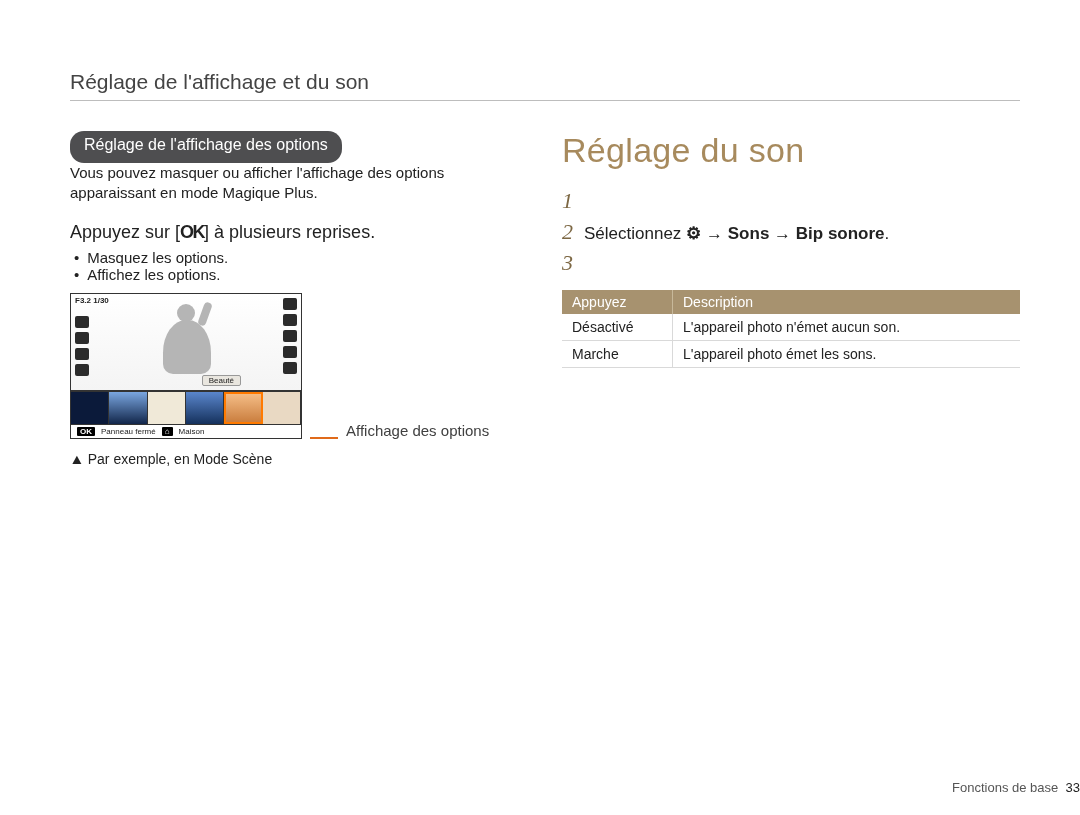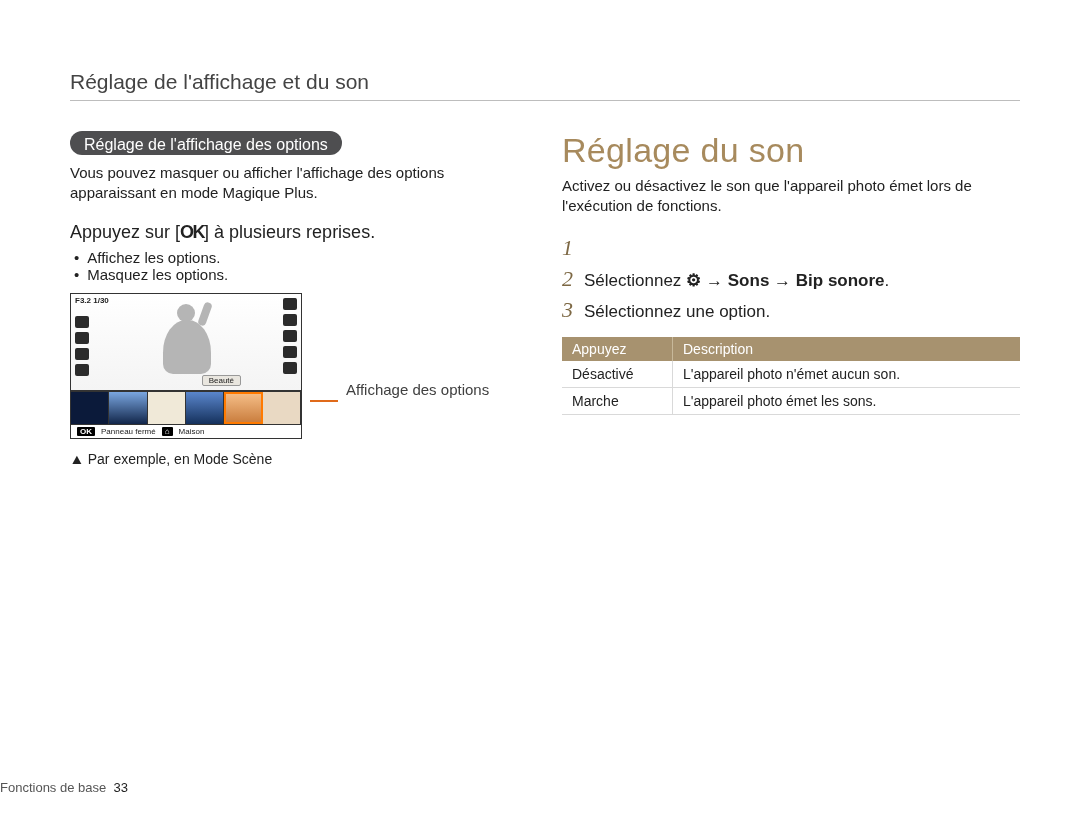--- a/index.html
+++ b/index.html
@@ -1,43 +1,43 @@
 <!DOCTYPE html>
 <html><head>
 <meta charset="utf-8">
 <style>
   html,body{margin:0;padding:0;background:#fff;font-family:Helvetica,Arial,sans-serif;color:#222;font-weight:300}
   .page{width:1080px;height:815px;position:relative;box-sizing:border-box;padding:70px 60px 0 70px}
   .page-title{font-size:21px;font-weight:300;color:#444;margin:0 0 6px 0}
   .rule{border:0;border-top:1px solid #bdbdbd;margin:0 0 30px 0}
   .cols{display:flex;gap:34px}
   .col{flex:1;min-width:0}
-  .pill{display:inline-block;background:#4e4e50;color:#fff;font-size:16px;font-weight:400;padding:5px 14px 1px;border-radius:14px;margin-bottom:8px}
+  .pill{display:inline-block;background:#4e4e50;color:#fff;font-size:16px;font-weight:400;padding:5px 14px 9px;border-radius:14px;}
   .body{font-size:15px;line-height:1.35;font-weight:300;color:#222}
   .lead{font-size:18px;margin:18px 0 6px 0}
   .bullets{margin:2px 0 10px 4px;padding:0;list-style:none;font-size:15px}
   .bullets li::before{content:"•";margin-right:8px}
   .h2{font-size:34px;color:#a78a5d;font-weight:300;margin:0 0 6px 0;letter-spacing:.3px}
   .steps{list-style:none;padding:0;margin:18px 0 14px 0}
   .steps li{display:flex;align-items:baseline;margin:5px 0;font-size:17px}
   .sn{font-family:Georgia,'Times New Roman',serif;font-style:italic;font-size:22px;color:#7d6844;width:22px;flex:none}
   .steps .txt{flex:1}
   .steps .txt b{font-weight:600}
   .ok{display:inline-block;font-weight:800;letter-spacing:-1.5px;font-family:Arial,sans-serif}
   .menu{display:inline-block;font-weight:900;letter-spacing:0.5px;font-family:Arial,sans-serif}
   .gear{display:inline-block;font-weight:700}
   table.opts{width:100%;border-collapse:collapse;font-size:14px}
   table.opts th{background:#a7926f;color:#fff;text-align:left;font-weight:400;padding:4px 10px}
   table.opts td{border-bottom:1px solid #d9d9d9;padding:5px 10px}
   table.opts th:first-child,table.opts td:first-child{border-right:1px solid #d9d9d9;width:90px}
   table.opts th:first-child{border-right:1px solid #c7b89a}
-  .footer{position:absolute;bottom:20px;width:100%;left:0;text-align:left;font-size:13px;color:#555}
+  .footer{position:absolute;bottom:20px;width:100%;left:0;text-align:right;font-size:13px;color:#555}
   .footer .pg{color:#222}
   
-  .shot-wrap{display:flex;align-items:center;gap:8px;margin-top:6px}
+  .shot-wrap{display:flex;align-items:flex-end;gap:8px;margin-top:6px}
   .shot{width:230px;border:1px solid #333;background:#fafafa;font-size:9px;color:#222}
   .shot-top{height:96px;position:relative;border-bottom:1px solid #333;background:linear-gradient(#fff,#f4f4f4)}
   .sil{position:absolute;left:70px;top:8px;width:80px;height:80px}
   .sil .head{width:18px;height:18px;border-radius:50%;background:#b5b5b5;position:absolute;left:36px;top:2px}
   .sil .body{width:48px;height:54px;background:#b5b5b5;position:absolute;left:22px;top:18px;border-radius:48% 48% 10px 10px / 60% 60% 10px 10px}
   .sil .arm{width:8px;height:24px;background:#b5b5b5;position:absolute;left:60px;top:0;border-radius:4px;transform:rotate(20deg)}
   .ticons-left{position:absolute;left:4px;top:22px;display:flex;flex-direction:column;gap:4px}
   .ticons-right{position:absolute;right:4px;top:4px;display:flex;flex-direction:column;gap:4px;align-items:flex-end}
   .ico{width:14px;height:12px;background:#2b2b2b;border-radius:2px}
   .lbl-beaute{position:absolute;right:60px;bottom:4px;background:#e9e6df;border:1px solid #999;border-radius:2px;padding:0 6px;font-size:8px}
@@ -67,22 +67,22 @@
   <div class="cols">
 
     <div class="col">
       <div class="pill">Réglage de l'affichage des options</div>
       <div class="body">Vous pouvez masquer ou afficher l'affichage des options apparaissant en mode Magique Plus.</div>
 
       <div class="lead">
         <span>Appuyez sur [</span><span class="ok">OK</span><span>] à plusieurs reprises.</span>
       </div>
       <ul class="bullets">
+        <li>Masquez les options.</li>
         <li>Affichez les options.</li>
-        <li>Masquez les options.</li>
       </ul>
 
       <div class="shot-wrap">
         <div class="shot">
           <div class="shot-top">
             <div class="topbar">
               <span>F3.2 1/30</span>
               <span>1</span>
             </div>
             <div class="ticons-left">
@@ -125,35 +125,33 @@
       </div>
 
       <div class="caption">
         <span class="tri">▲</span>
         <span>Par exemple, en Mode Scène</span>
       </div>
     </div>
 
     <div class="col">
       <div class="h2">Réglage du son</div>
-      <div class="body">Activez ou désactivez le son que l'appareil photo émet lors de l'exécution de fonctions.</div>
 
       <ol class="steps">
         <li>
           <span class="sn">1</span>
         </li>
         <li>
           <span class="sn">2</span>
           <span class="txt">
             <span>Sélectionnez </span><span class="gear">⚙</span><b> → Sons → Bip sonore</b><span>.</span>
           </span>
         </li>
         <li>
           <span class="sn">3</span>
-          <span class="txt">Sélectionnez une option.</span>
         </li>
       </ol>
 
       <table class="opts">
         <tbody>
             <tr>
           <th>Appuyez</th>
           <th>Description</th>
         </tr>
         <tr>

